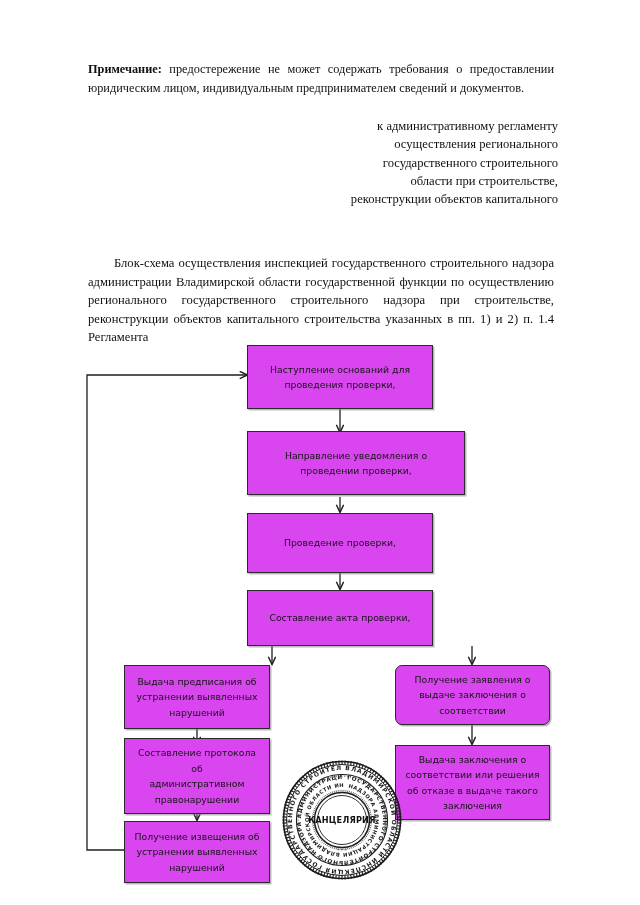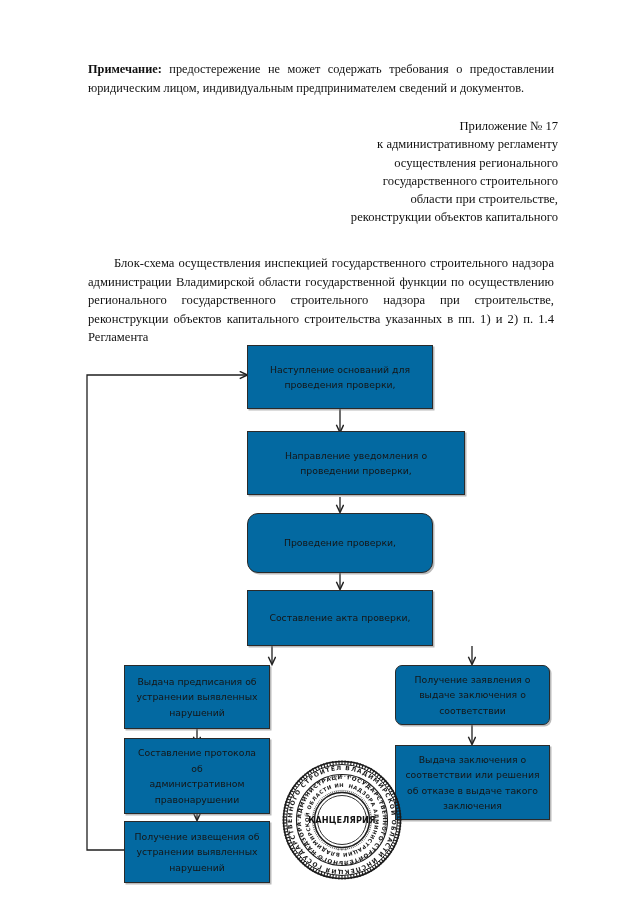--- a/index.html
+++ b/index.html
@@ -70,21 +70,21 @@
   }
   .chart svg {
     position: absolute;
     left: 0;
     top: 0;
   }
 
   .node {
     position: absolute;
     border: 1.2px solid #2a2a2a;
-    background: #0369a1;
+    background: #d946ef;
     box-sizing: border-box;
     display: flex;
     align-items: center;
     justify-content: center;
     text-align: center;
     font-family: "DejaVu Sans", sans-serif;
     font-size: 9.3px;
     line-height: 15.5px;
     color: #151515;
     padding: 2px 6px;
@@ -105,21 +105,20 @@
 </head>
 <body>
 
 <div class="page">
 
   <div class="note-para">
     <span class="note-label">Примечание:</span><span> предостережение не может содержать требования о предоставлении юридическим лицом, индивидуальным предпринимателем сведений и документов.</span>
   </div>
 
   <div class="appendix">
-    <div>Приложение № 17</div>
     <div>к административному регламенту</div>
     <div>осуществления регионального</div>
     <div>государственного строительного</div>
     <div>области при строительстве,</div>
     <div>реконструкции объектов капитального</div>
   </div>
 
   <div class="intro-para">Блок-схема осуществления инспекцией государственного строительного надзора администрации Владимирской области государственной функции по осуществлению регионального государственного строительного надзора при строительстве, реконструкции объектов капитального строительства указанных в пп. 1) и 2)  п. 1.4 Регламента</div>
 
   <div class="chart">
@@ -154,21 +153,21 @@
     </svg>
 
     <div class="node" style="left:247px; top:345px; width:186px; height:64px;">
       <span>Наступление оснований для<br>проведения проверки,</span>
     </div>
 
     <div class="node" style="left:247px; top:431px; width:218px; height:64px;text-align:center;">
       <span>Направление уведомления о<br>проведении проверки,</span>
     </div>
 
-    <div class="node" style="left:247px; top:513px; width:186px; height:60px;border-radius:11px;">
+    <div class="node" style="left:247px; top:513px; width:186px; height:60px;">
       <span>Проведение проверки,</span>
     </div>
 
     <div class="node" style="left:247px; top:590px; width:186px; height:56px;">
       <span>Составление акта проверки,</span>
     </div>
 
     <div class="node" style="left:124px; top:665px; width:146px; height:64px;">
       <span>Выдача предписания об<br>устранении выявленных<br>нарушений</span>
     </div>

